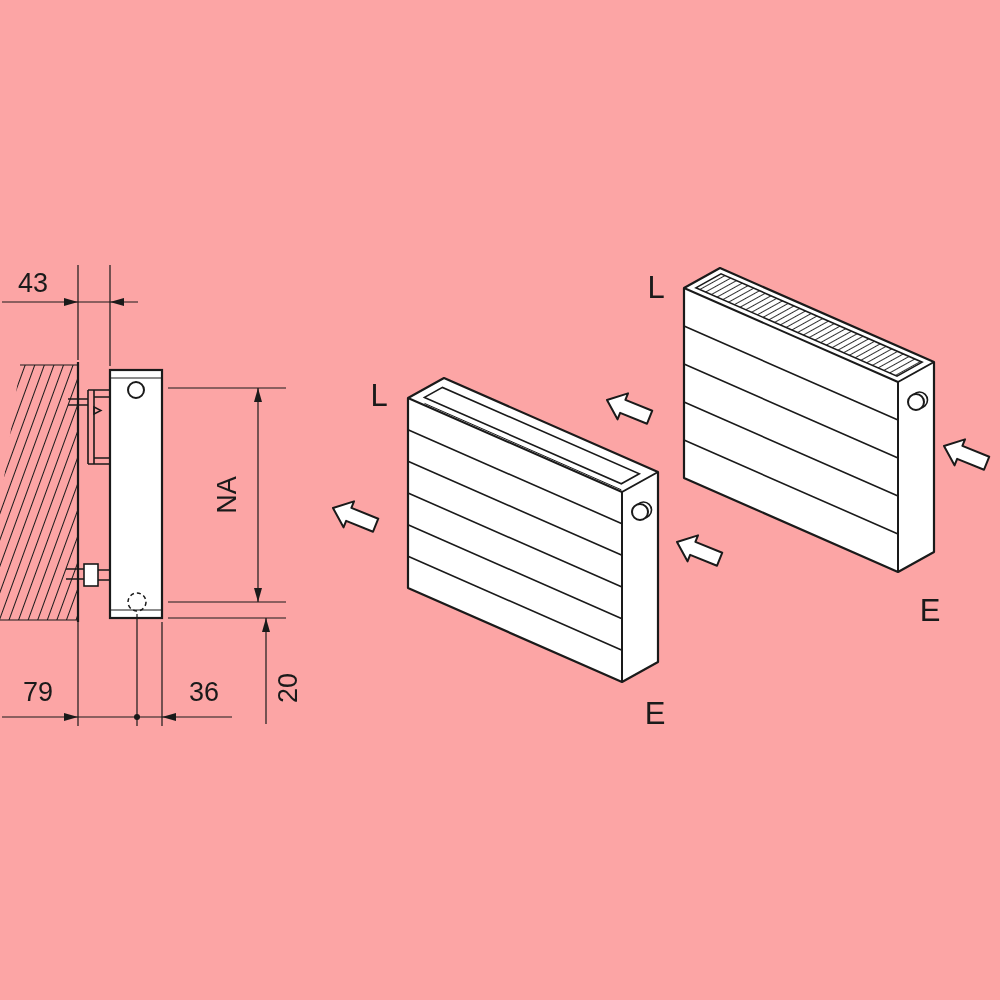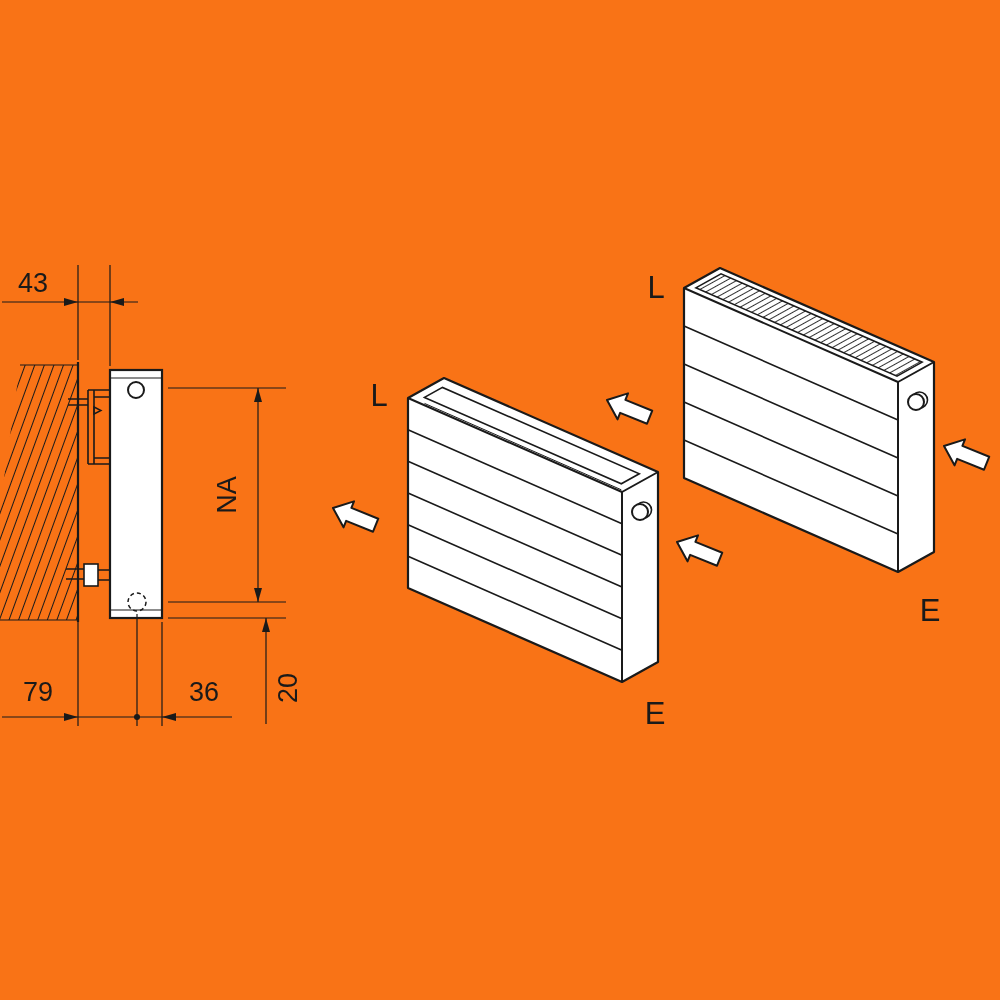--- a/index.html
+++ b/index.html
@@ -1,16 +1,16 @@
 <!DOCTYPE html>
 <html><head>
 <meta charset="utf-8">
 <style>
   html,body{margin:0;padding:0;background:#fff;}
-  .stage{width:1000px;height:1000px;background:#f97316;position:relative;overflow:hidden;text-decoration:underline;}
+  .stage{width:1000px;height:1000px;background:#fca5a5;position:relative;overflow:hidden;text-decoration:underline;}
   svg{display:block;}
   text{font-family:"Liberation Sans","DejaVu Sans",sans-serif;fill:#1a1a1a;}
   .dim-text{font-size:27px;}
   .rot-text{font-size:27px;}
   .iso-label{font-size:31px;}
   .ln{stroke:#1a1a1a;fill:none;}
   .thick{stroke-width:2.2;}
   .thin{stroke-width:1.2;}
   .fillw{fill:#ffffff;}
   .arrowhead{fill:#1a1a1a;stroke:none;}

